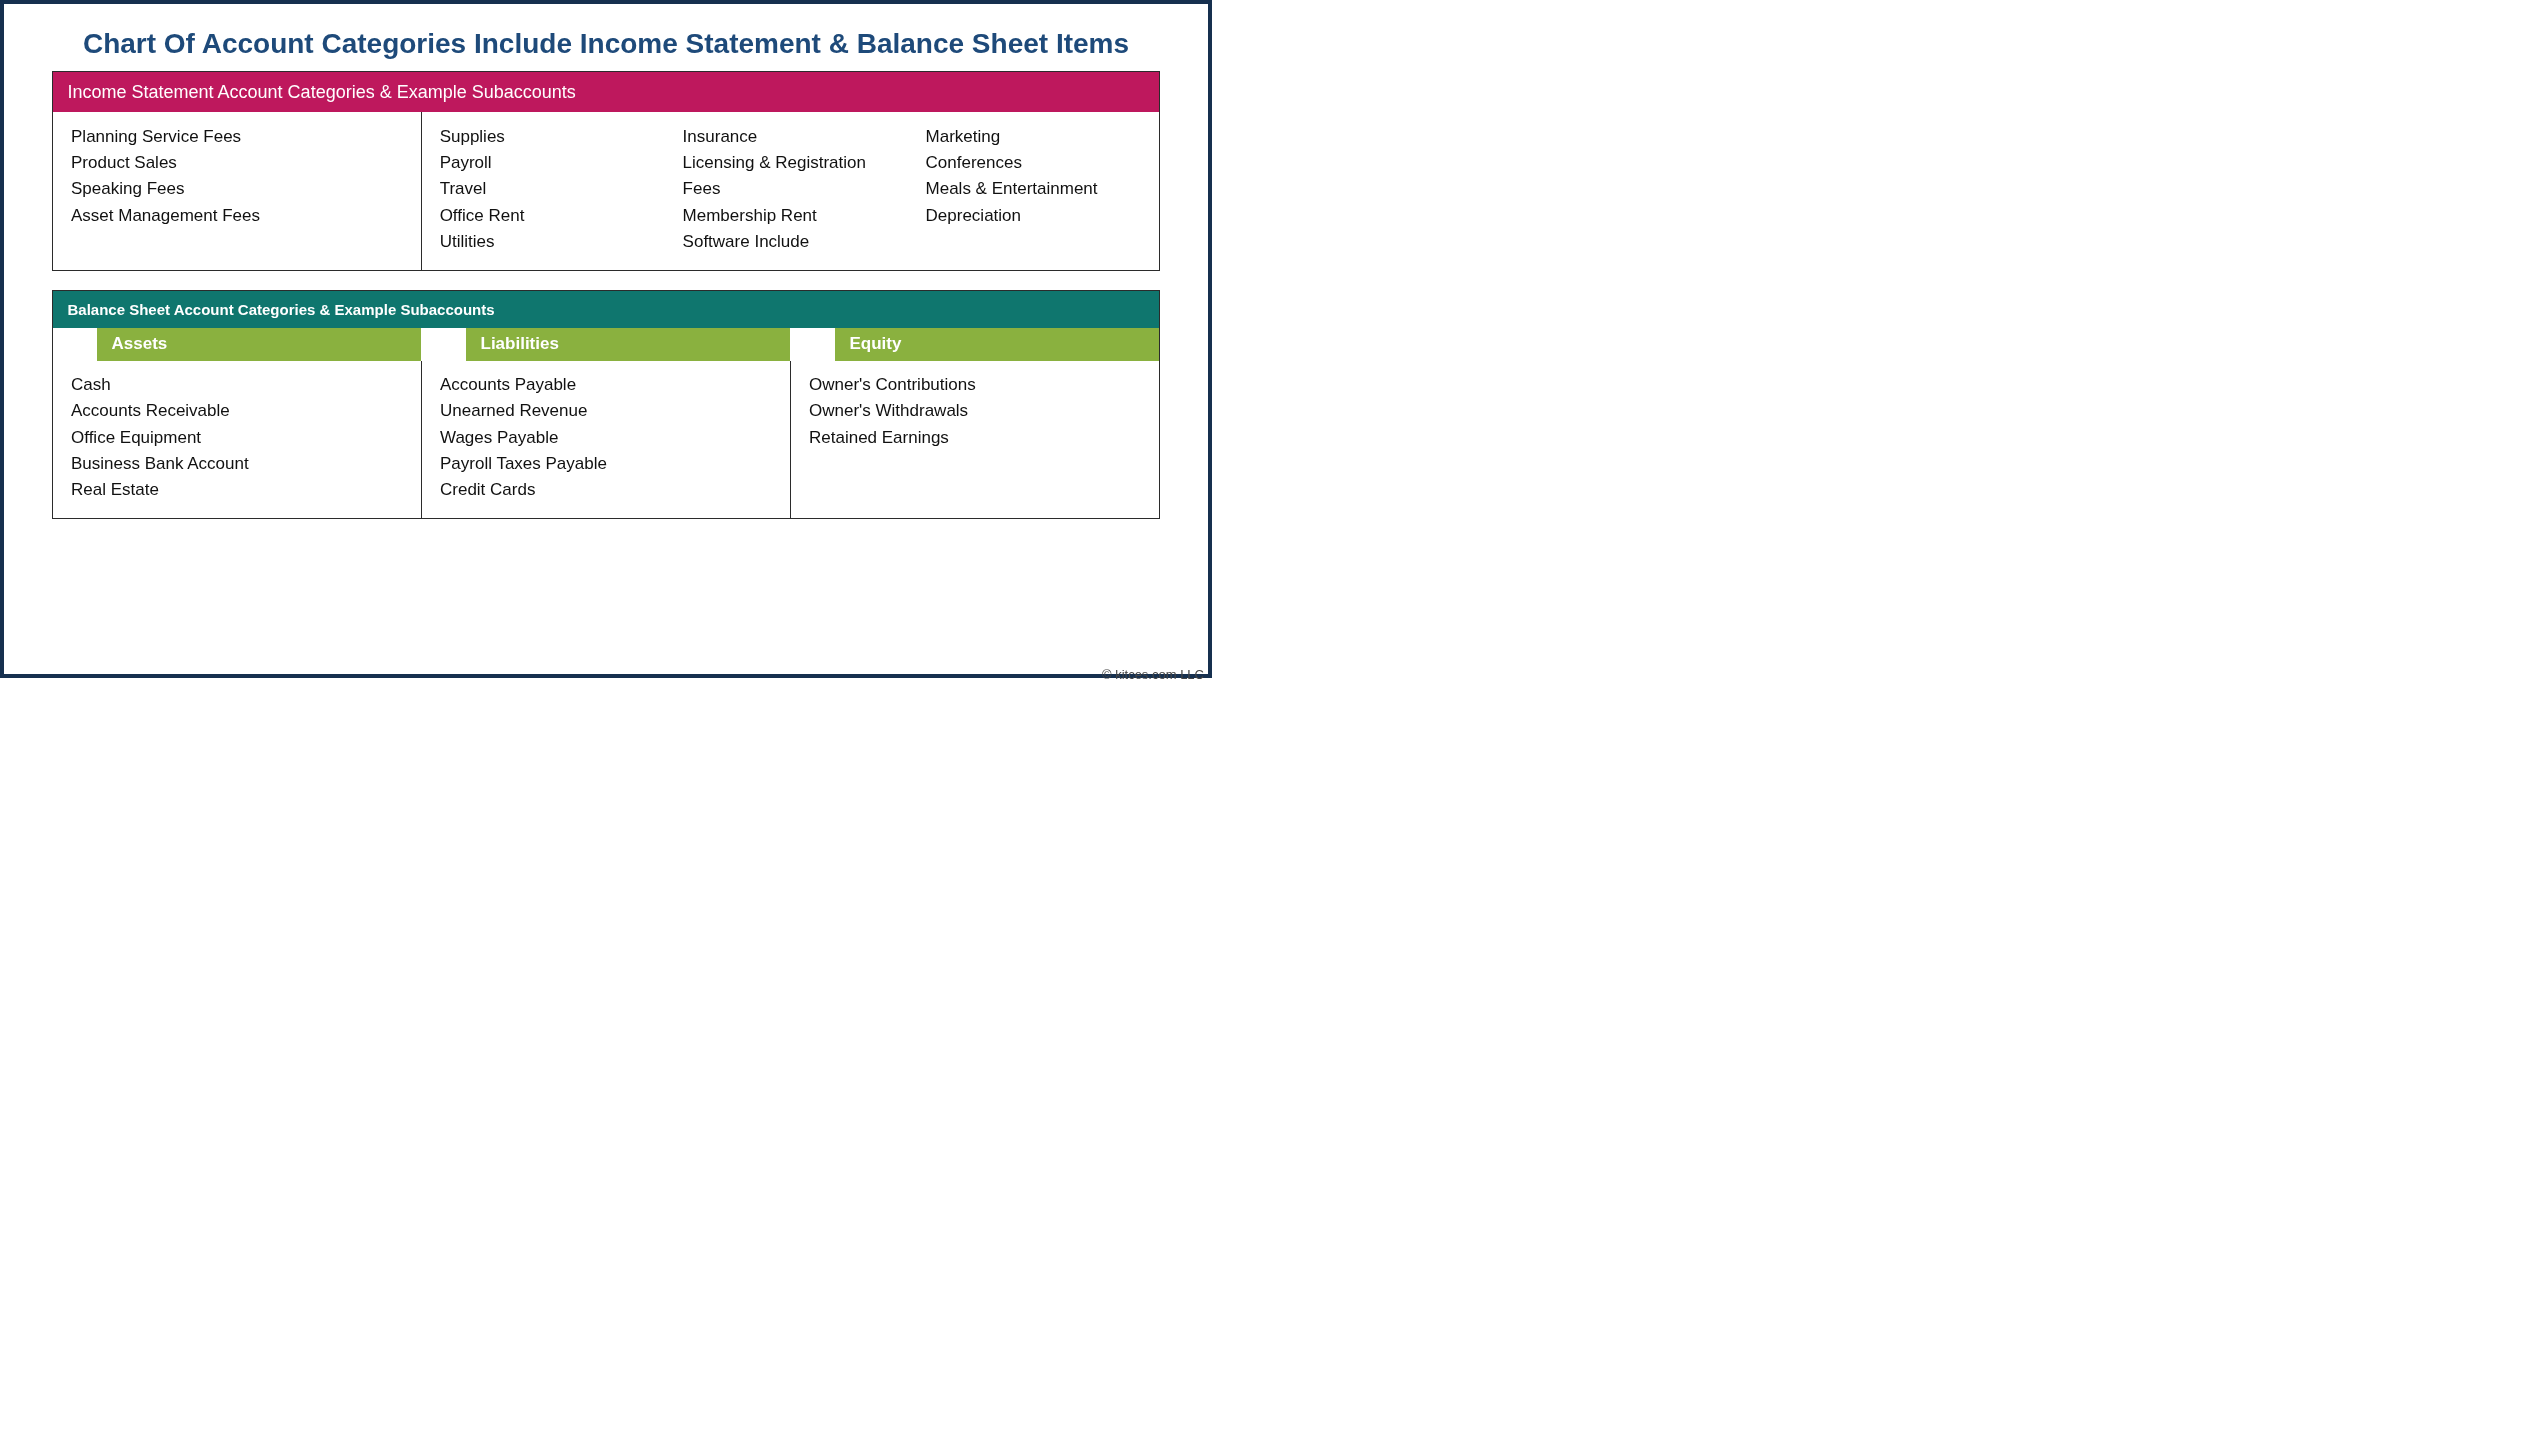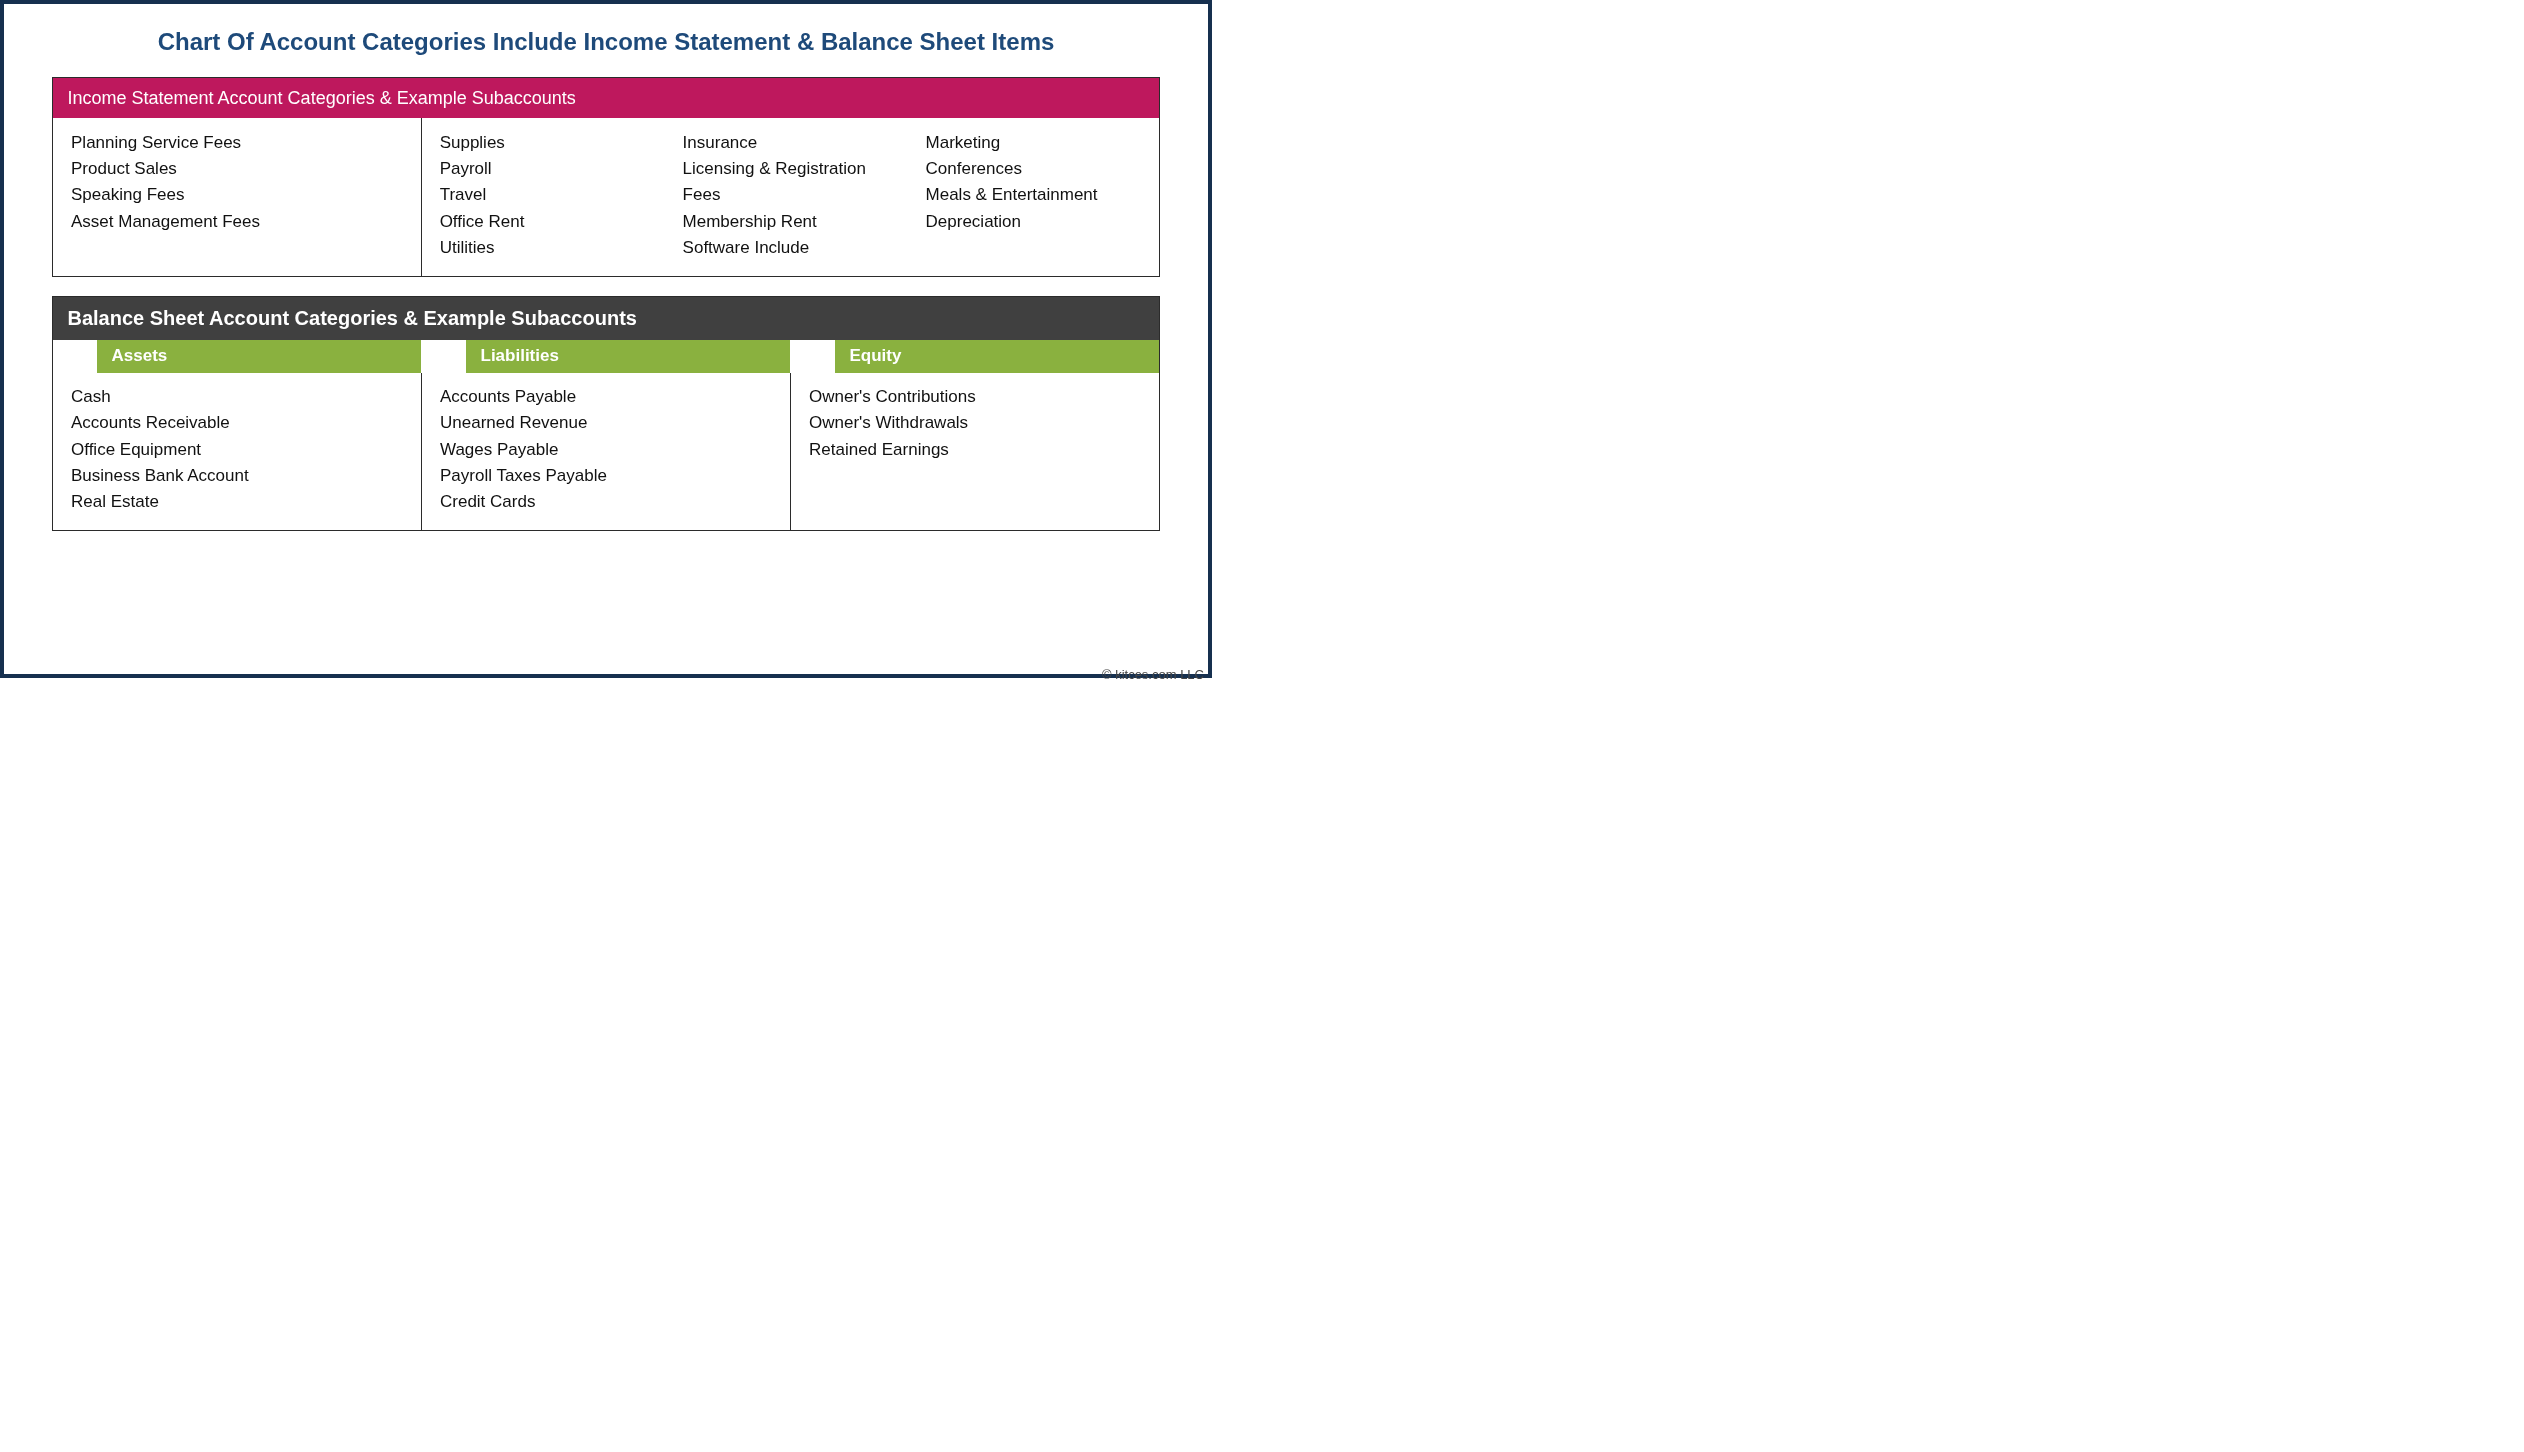--- a/index.html
+++ b/index.html
@@ -13,40 +13,40 @@
   }
   .outer-frame {
     border: 4.8px solid #16304f;
     width: 100%;
     height: 100%;
     padding: 24px 48px 8px 48px;
     position: relative;
   }
   .page-title {
     color: #1e4a7a;
-    font-size: 24px;
+    font-size: 28px;
     font-weight: 700;
     text-align: center;
-    margin-bottom: 21px;
+    margin-bottom: 11px;
   }
   .panel {
     border: 0.8px solid #2b2b2b;
     margin-bottom: 19.4px;
   }
   .panel-header-is {
     background: #be185d;
     color: #fff;
     font-size: 18px;
     font-weight: 400;
     padding: 9.7px 14.5px;
   }
   .panel-header-bs {
-    background: #404040;
+    background: #0f766e;
     color: #fff;
-    font-size: 20px;
+    font-size: 15px;
     font-weight: 600;
     padding: 9.7px 14.5px;
   }
   .subheader-row {
     display: flex;
     width: 100%;
   }
   .subheader-row.is .subhead {
     background: #5ea6d6;
     color: #fff;

